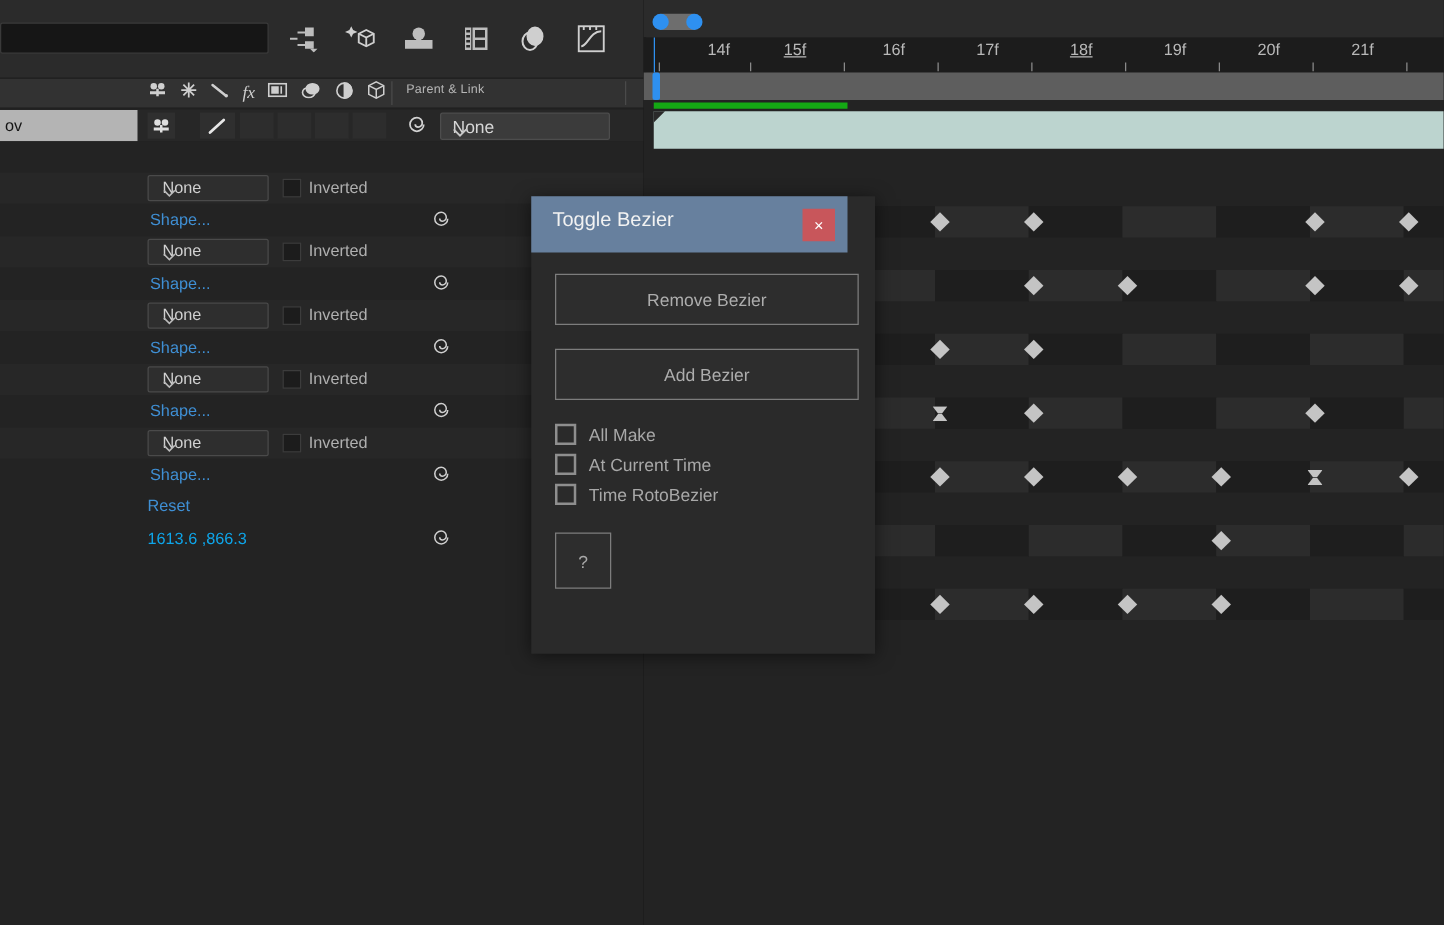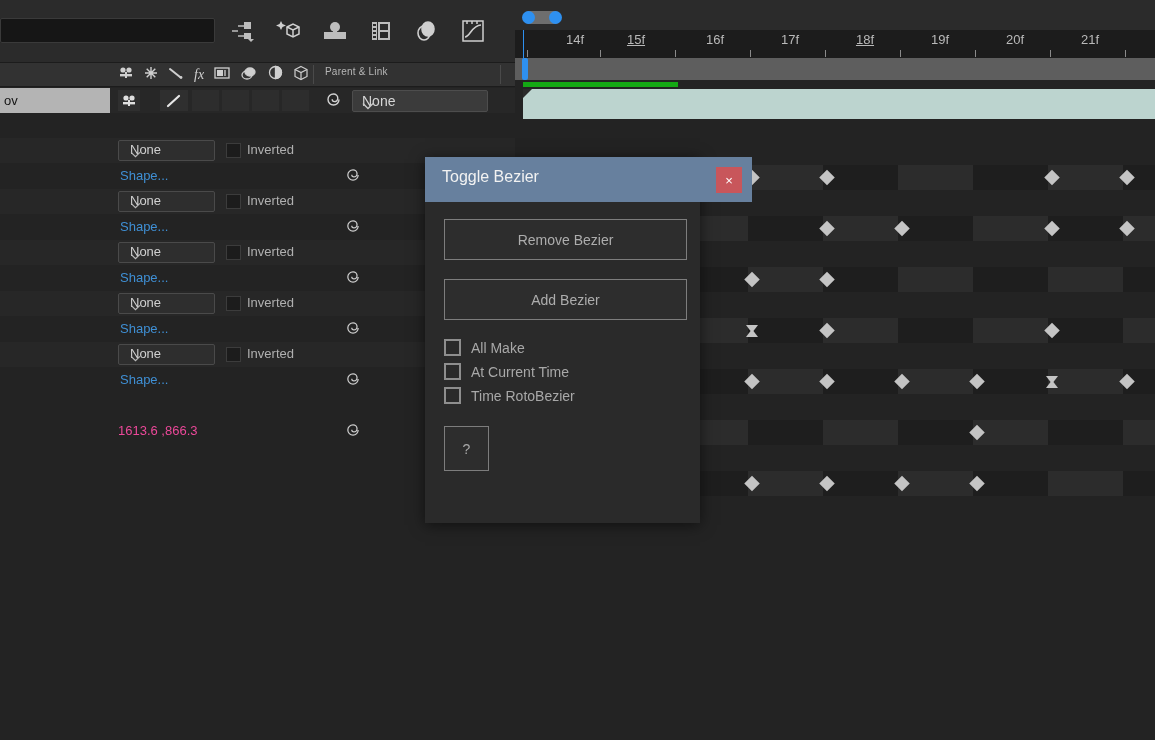--- a/index.html
+++ b/index.html
@@ -48,21 +48,21 @@
   .prow.alt{background:#272727;}
   .mask-sel{position:absolute;left:118px;top:2px;width:97px;height:21px;background:#2e2e2e;
     border:1px solid #4a4a4a;border-radius:2px;box-sizing:border-box;}
   .mask-sel span{position:absolute;left:11px;top:1px;font-size:13px;color:#d0d0d0;}
   .mask-sel .chev{position:absolute;right:7px;top:5px;}
   .inv-box{position:absolute;left:226px;top:5px;width:15px;height:15px;background:#1c1c1c;border:1px solid #3c3c3c;box-sizing:border-box;}
   .inv-label{position:absolute;left:247px;top:4px;font-size:13px;color:#b0b0b0;}
   .shape-link{position:absolute;left:120px;top:4px;font-size:13px;color:#3f8fd4;}
   .stopw{position:absolute;left:345px;top:3px;color:#cfcfcf;}
   .reset-link{position:absolute;left:118px;top:4px;font-size:13px;color:#3f8fd4;}
-  .coord-link{position:absolute;left:118px;top:4px;font-size:13px;color:#ec4899;}
+  .coord-link{position:absolute;left:118px;top:4px;font-size:13px;color:#0ea5e9;}
 
   
   .timeline{position:absolute;left:515px;top:0;width:640px;height:740px;background:#232323;}
   .tl-scroll{position:absolute;left:0;top:0;width:640px;height:30px;background:#2b2b2b;}
   .tl-thumb{position:absolute;left:8px;top:11px;width:38px;height:13px;background:#6e6e6e;border-radius:7px;}
   .tl-thumb:before,.tl-thumb:after{content:"";position:absolute;top:0;width:13px;height:13px;background:#2e90f0;border-radius:50%;}
   .tl-thumb:before{left:-1px;} .tl-thumb:after{right:-1px;}
   .tl-ruler{position:absolute;left:0;top:30px;width:640px;height:28px;background:#1c1c1c;}
   .tick-label{position:absolute;top:2px;font-size:13px;color:#b9b9b9;transform:translateX(-50%);white-space:nowrap;margin-left:40px;}
   .tick-mark{position:absolute;top:20px;width:1px;height:7px;background:#8a8a8a;}
@@ -80,21 +80,21 @@
   .kf.hold{transform:translateX(-50%);background:none;width:12px;height:12px;}
   .kf.hold:before,.kf.hold:after{content:"";position:absolute;left:0;width:12px;height:6px;background:#c4c4c4;}
   .kf.hold:before{top:0;clip-path:polygon(0 0,100% 0,62% 100%,38% 100%);}
   .kf.hold:after{bottom:0;clip-path:polygon(38% 0,62% 0,100% 100%,0 100%);}
   .tl-divider{position:absolute;left:0;top:0;width:2px;height:740px;background:#141414;}
   .tl-redmark{position:absolute;left:0;width:4px;height:25px;background:#b05555;}
 
   
   .dialog{position:absolute;left:425px;top:157px;width:275px;height:366px;background:#2a2a2a;
     box-shadow:0 2px 14px rgba(0,0,0,.55);}
-  .dlg-title{position:absolute;left:0;top:0;width:327px;height:45px;background:#67809e;}
+  .dlg-title{position:absolute;left:0;top:0;width:253px;height:45px;background:#67809e;}
   .dlg-title-text{position:absolute;left:17px;top:11px;font-size:16px;color:#f2f2f2;}
   .dlg-close{position:absolute;right:10px;top:10px;width:26px;height:26px;background:#c8565b;
     color:#fff;font-size:13px;display:flex;align-items:center;justify-content:center;cursor:pointer;}
   .dlg-btn{position:absolute;left:19px;width:243px;height:41px;background:#2d2d2d;border:1px solid #7d7d7d;
     box-sizing:border-box;display:flex;align-items:center;justify-content:center;
     font-size:14px;color:#adadad;cursor:pointer;}
   .dlg-cb{position:absolute;left:19px;display:flex;align-items:center;gap:10px;cursor:pointer;}
   .dlg-cb .box{width:17px;height:17px;border:2px solid #8e8e8e;background:transparent;box-sizing:border-box;}
   .dlg-cb .lbl{font-size:14px;color:#a8a8a8;}
   .dlg-help{position:absolute;left:444px;top:426px;width:45px;height:45px;background:#2d2d2d;
@@ -320,20 +320,23 @@
             </svg></span>
         </div>
         <div class="inv-box"></div>
         <div class="inv-label">Inverted</div>
       </div>
       <div class="prow" style="top: 254.5px;">
         <div class="shape-link">Shape...</div>
         <div class="stopw"><svg width="16" height="16" viewBox="0 0 17 17" fill="none" stroke="#cfcfcf" stroke-width="1.3">
             <path d="M14 8.5a5.5 5.5 0 11-5.5-5.5 4.3 4.3 0 014.3 4.3 3.3 3.3 0 01-3.3 3.3 2.3 2.3 0 01-2.3-2.3"></path>
           </svg></div>
+      </div>
+      <div class="prow" style="top: 280px;">
+        <div class="reset-link">Reset</div>
       </div>
       <div class="prow" style="top: 305.5px;">
         <div class="coord-link">1613.6 ,866.3</div>
         <div class="stopw"><svg width="16" height="16" viewBox="0 0 17 17" fill="none" stroke="#cfcfcf" stroke-width="1.3">
             <path d="M14 8.5a5.5 5.5 0 11-5.5-5.5 4.3 4.3 0 014.3 4.3 3.3 3.3 0 01-3.3 3.3 2.3 2.3 0 01-2.3-2.3"></path>
           </svg></div>
       </div>
     </div>
 
   <div class="timeline">

